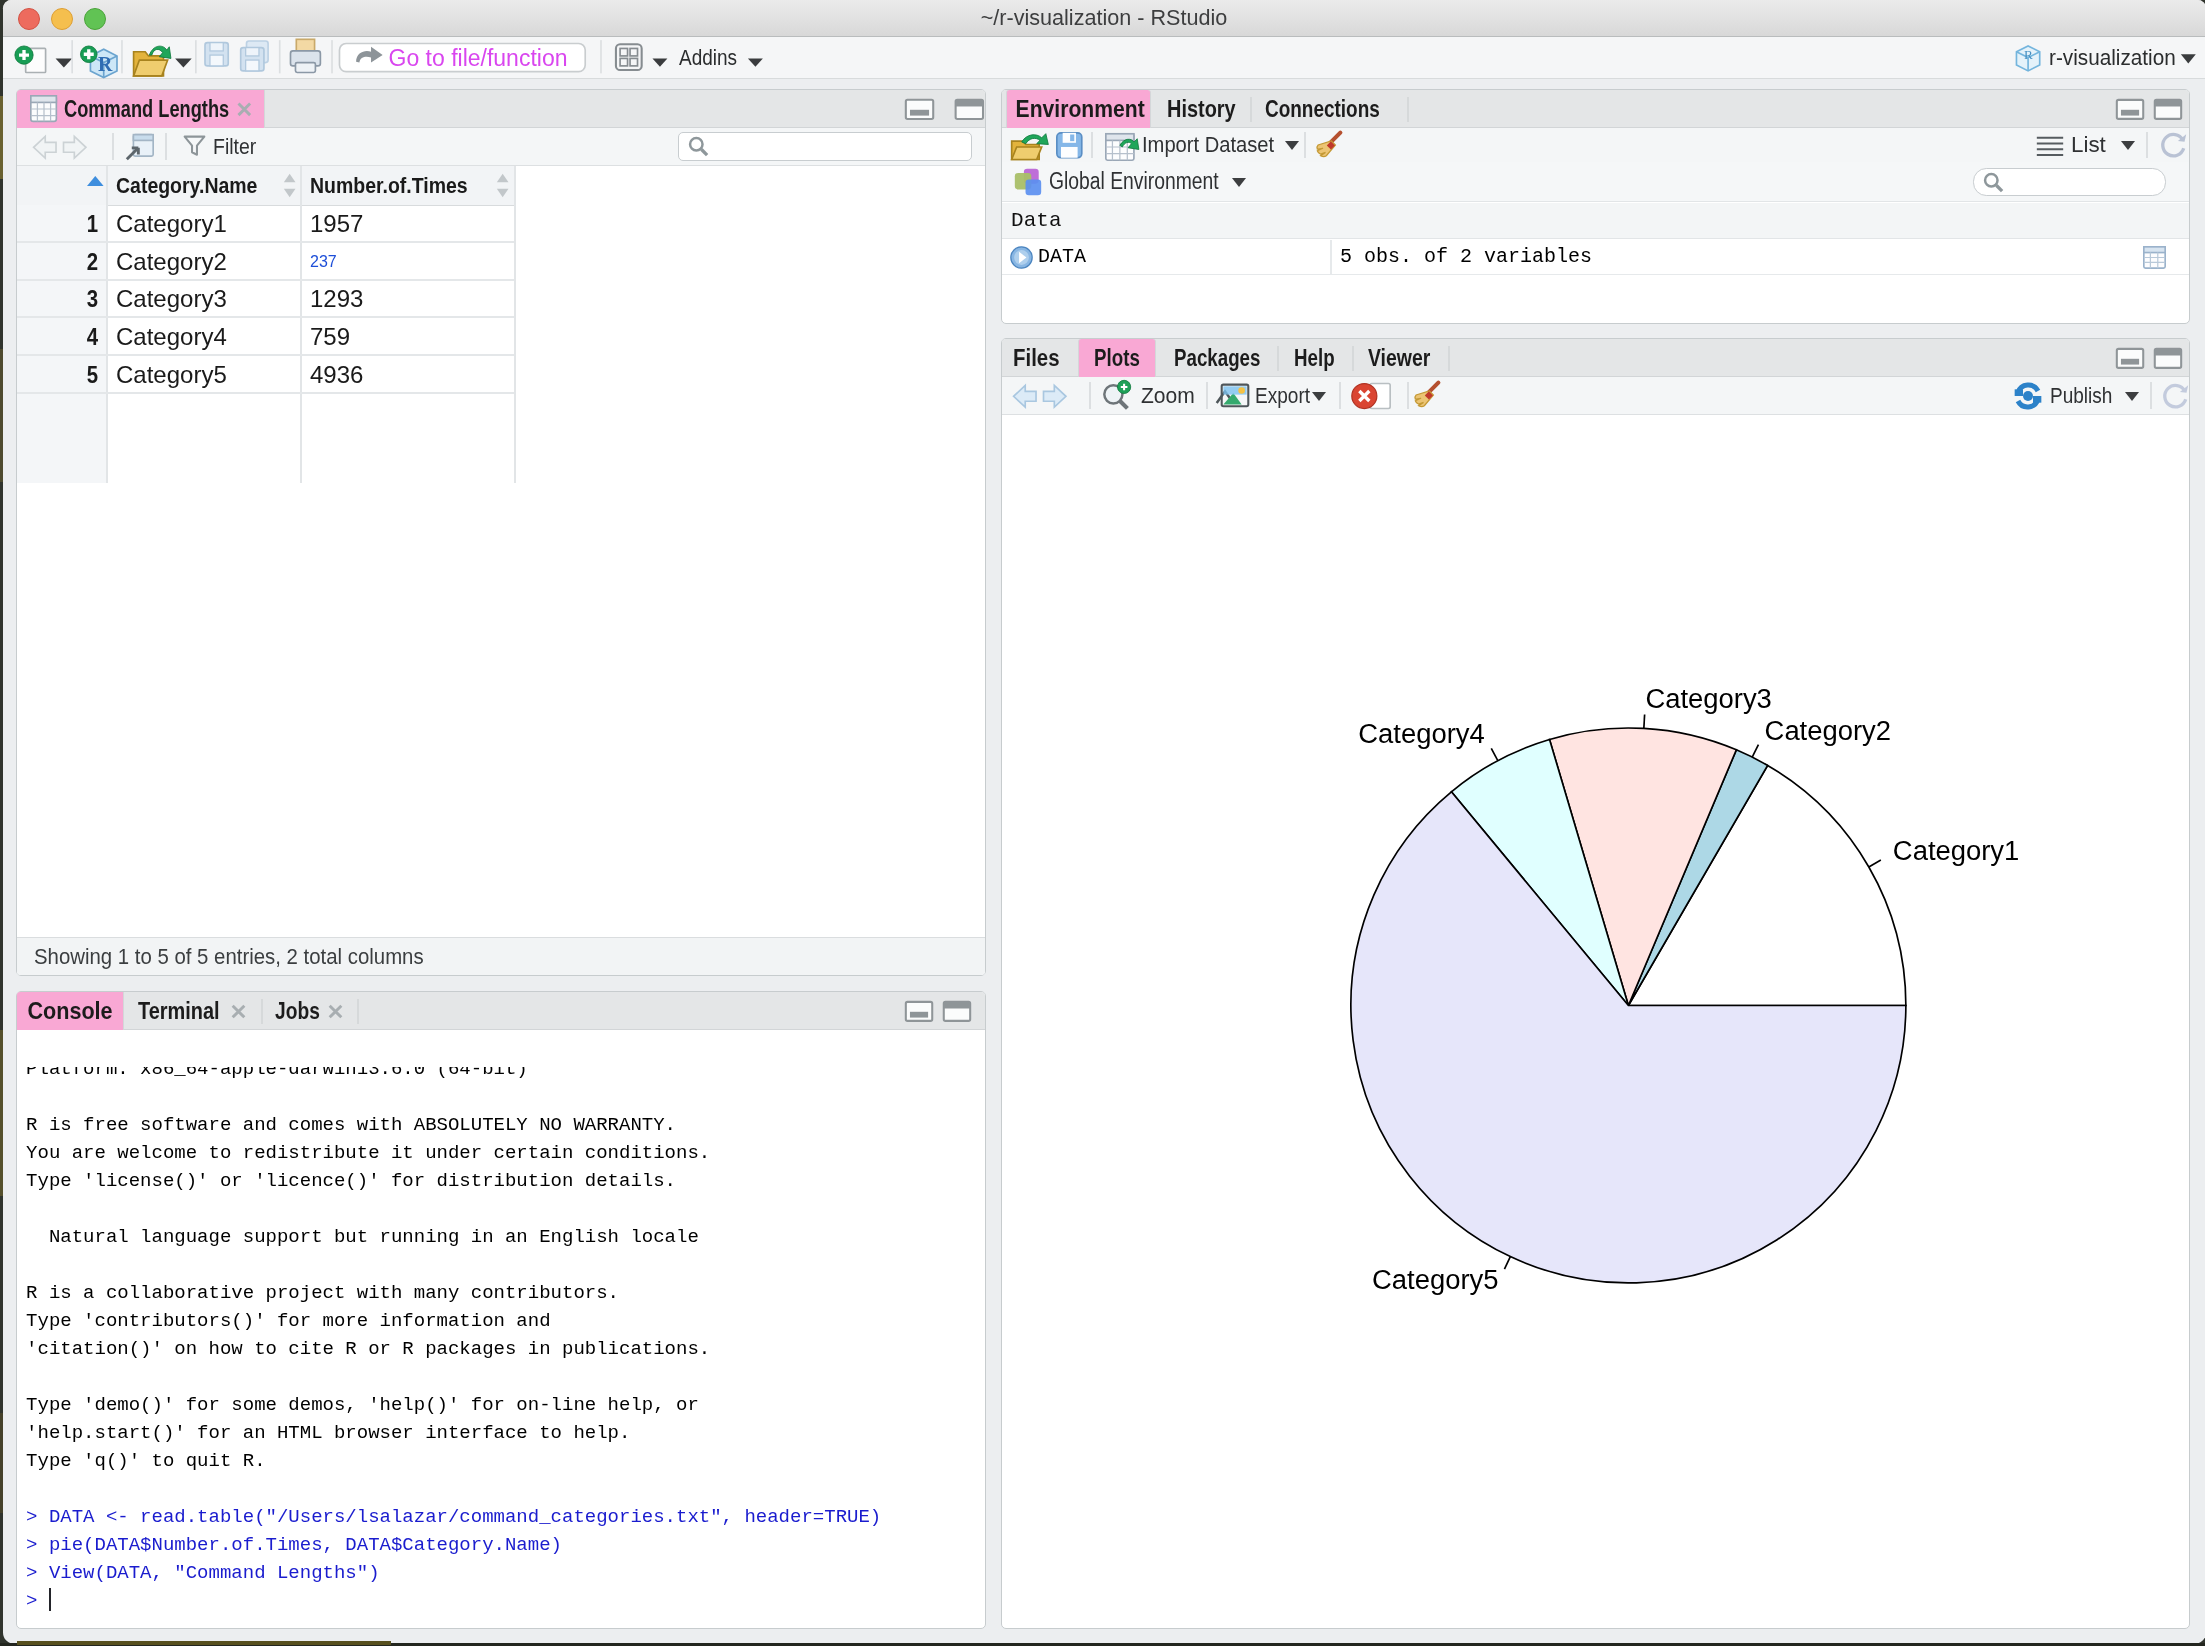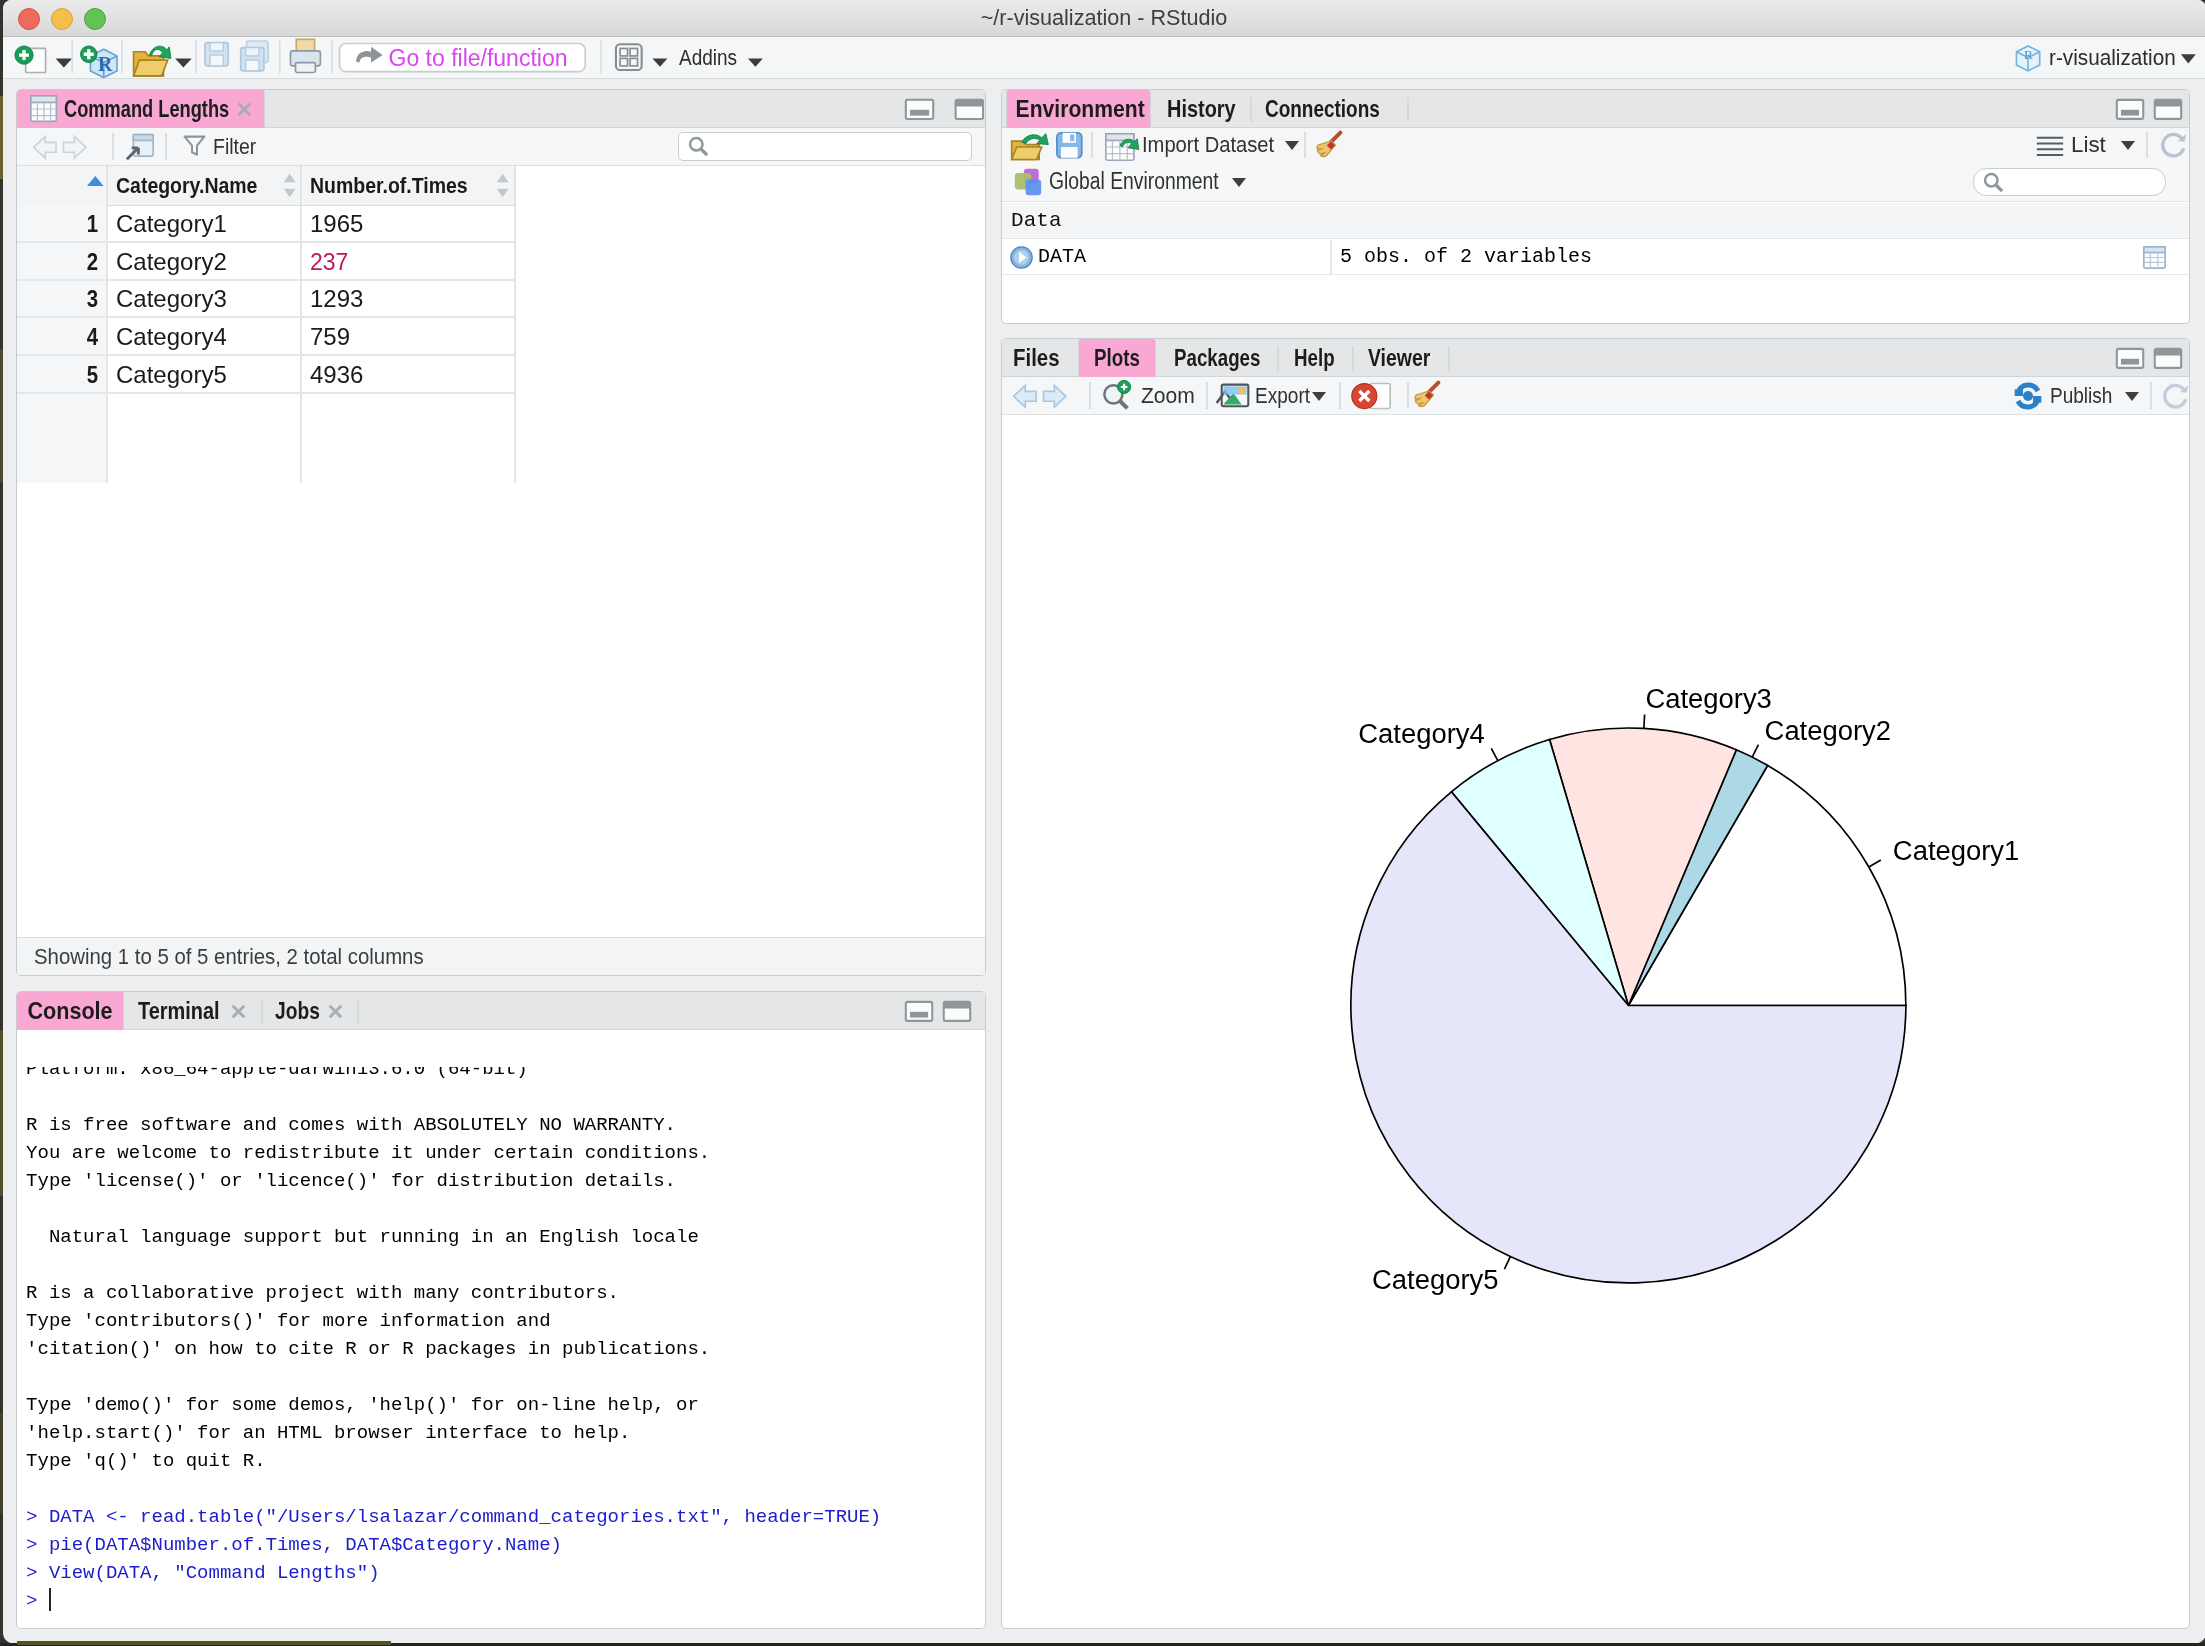--- a/index.html
+++ b/index.html
@@ -172,27 +172,27 @@
       <path d="M8 1 L15 11 H1 Z" fill="#c2c7ca"></path>
       <path d="M8 29 L15 19 H1 Z" fill="#c2c7ca"></path>
     </svg>
 
   <div style="position:absolute;left:89px;top:76px;width:1.7px;height:317px;background:#e2e5e7;"></div>
   <div style="position:absolute;left:283px;top:76px;width:1.7px;height:317px;background:#e2e5e7;"></div>
   <div style="position:absolute;left:497px;top:76px;width:1.7px;height:317px;background:#e2e5e7;"></div>
   <div style="position:absolute;left:0;top:115px;width:497px;height:38px;">
       <div style="position:absolute;left:0;width:81px;text-align:right;font-weight:bold;line-height:38px;font-size:24px;transform:scaleX(0.85);transform-origin:100% 50%;color:#1a1a1a;">1</div>
       <div style="position:absolute;left:99px;line-height:38px;font-size:24px;color:#1a1a1a;">Category1</div>
-      <div style="position:absolute;left:293px;line-height:38px;font-size:24px;color:#1a1a1a;">1965</div>
+      <div style="position:absolute;left:293px;line-height:38px;font-size:24px;color:#1a1a1a;">1957</div>
       <div style="position:absolute;left:0;bottom:0;width:497px;height:1.7px;background:#e4e7e9;"></div>
     </div>
   <div style="position:absolute;left:0;top:153px;width:497px;height:38px;">
       <div style="position:absolute;left:0;width:81px;text-align:right;font-weight:bold;line-height:38px;font-size:24px;transform:scaleX(0.85);transform-origin:100% 50%;color:#1a1a1a;">2</div>
       <div style="position:absolute;left:99px;line-height:38px;font-size:24px;color:#1a1a1a;">Category2</div>
-      <div style="position:absolute;left:293px;line-height:38px;font-size:23px;color:#be185d;">237</div>
+      <div style="position:absolute;left:293px;line-height:38px;font-size:16px;color:#1d4ed8;">237</div>
       <div style="position:absolute;left:0;bottom:0;width:497px;height:1.7px;background:#e4e7e9;"></div>
     </div>
   <div style="position:absolute;left:0;top:190px;width:497px;height:38px;">
       <div style="position:absolute;left:0;width:81px;text-align:right;font-weight:bold;line-height:38px;font-size:24px;transform:scaleX(0.85);transform-origin:100% 50%;color:#1a1a1a;">3</div>
       <div style="position:absolute;left:99px;line-height:38px;font-size:24px;color:#1a1a1a;">Category3</div>
       <div style="position:absolute;left:293px;line-height:38px;font-size:24px;color:#1a1a1a;">1293</div>
       <div style="position:absolute;left:0;bottom:0;width:497px;height:1.7px;background:#e4e7e9;"></div>
     </div>
   <div style="position:absolute;left:0;top:228px;width:497px;height:38px;">
       <div style="position:absolute;left:0;width:81px;text-align:right;font-weight:bold;line-height:38px;font-size:24px;transform:scaleX(0.85);transform-origin:100% 50%;color:#1a1a1a;">4</div>

